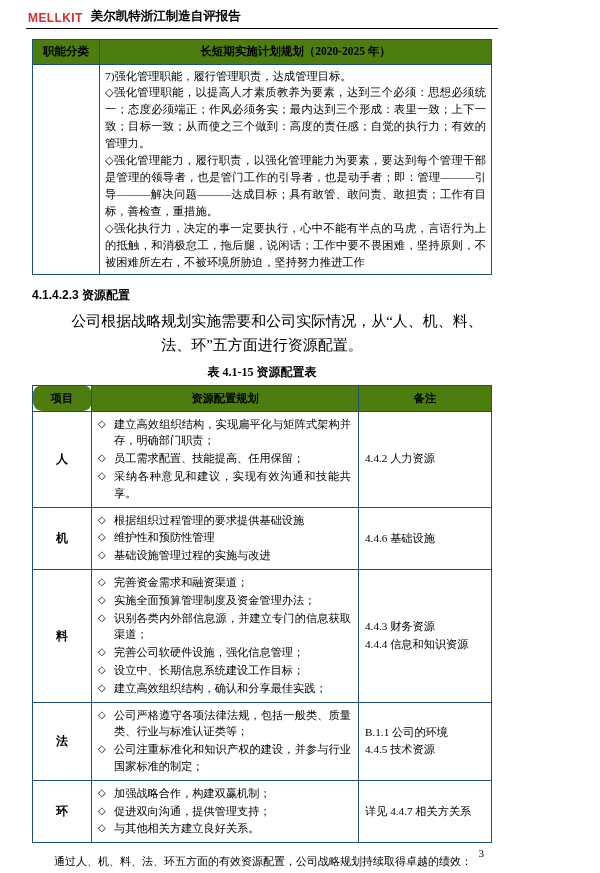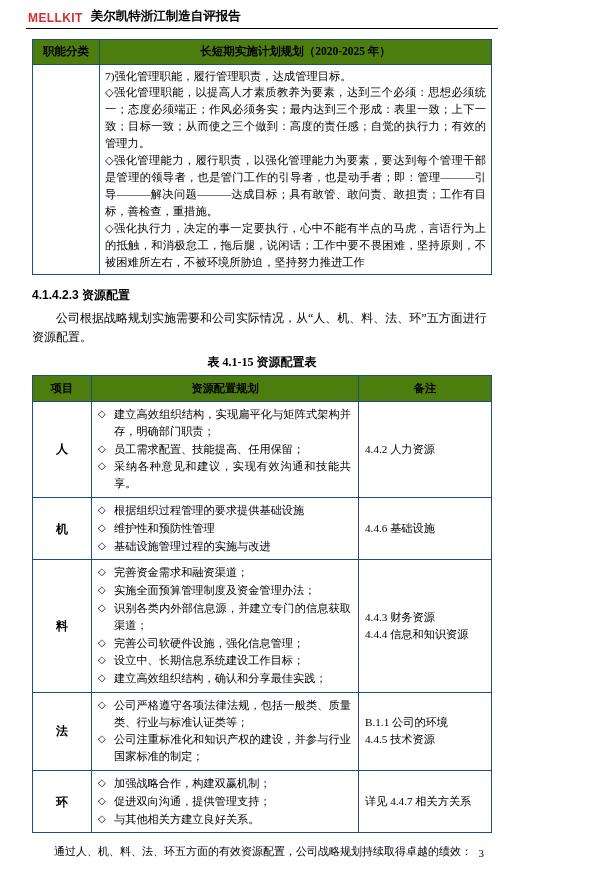--- a/index.html
+++ b/index.html
@@ -87,24 +87,25 @@
     text-indent: 2em;
   }
   
   .sec-head {
     font-family: "Liberation Sans", sans-serif;
     font-weight: bold;
     font-size: 12px;
     margin: 12px 0 5px 0;
   }
   .para {
-    font-size: 12px;
+    font-size: 15px;
     line-height: 1.6;
     text-indent: 2em;
     margin: 0 0 4px 0;
+    text-align: center;
   }
   .tbl-caption {
     text-align: center;
     font-size: 12px;
     font-weight: bold;
     margin: 7px 0 4px 0;
     font-family: "Liberation Serif", serif;
   }
   
   .tbl2 {
@@ -146,20 +147,21 @@
   ul.diamond li::before {
     content: "\25C7";
     position: absolute;
     left: 0;
     top: 0;
     font-size: 10px;
   }
   .hdr2-item {
     width: 46px;
     line-height: 1.3;
+    border-radius: 9px;
   }
   
   .footer-para {
     font-size: 11px;
     line-height: 1.6;
     text-indent: 2em;
     margin: 10px 0 0 0;
   }
   .page-num {
     position: absolute;

